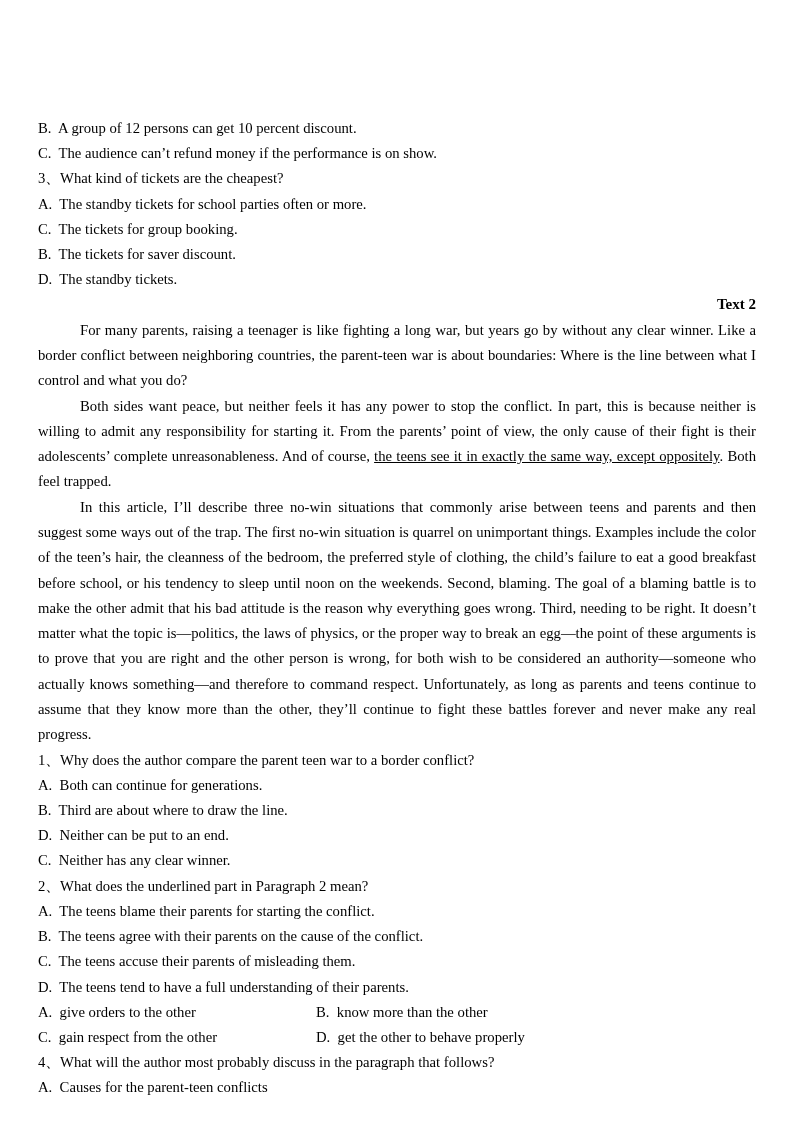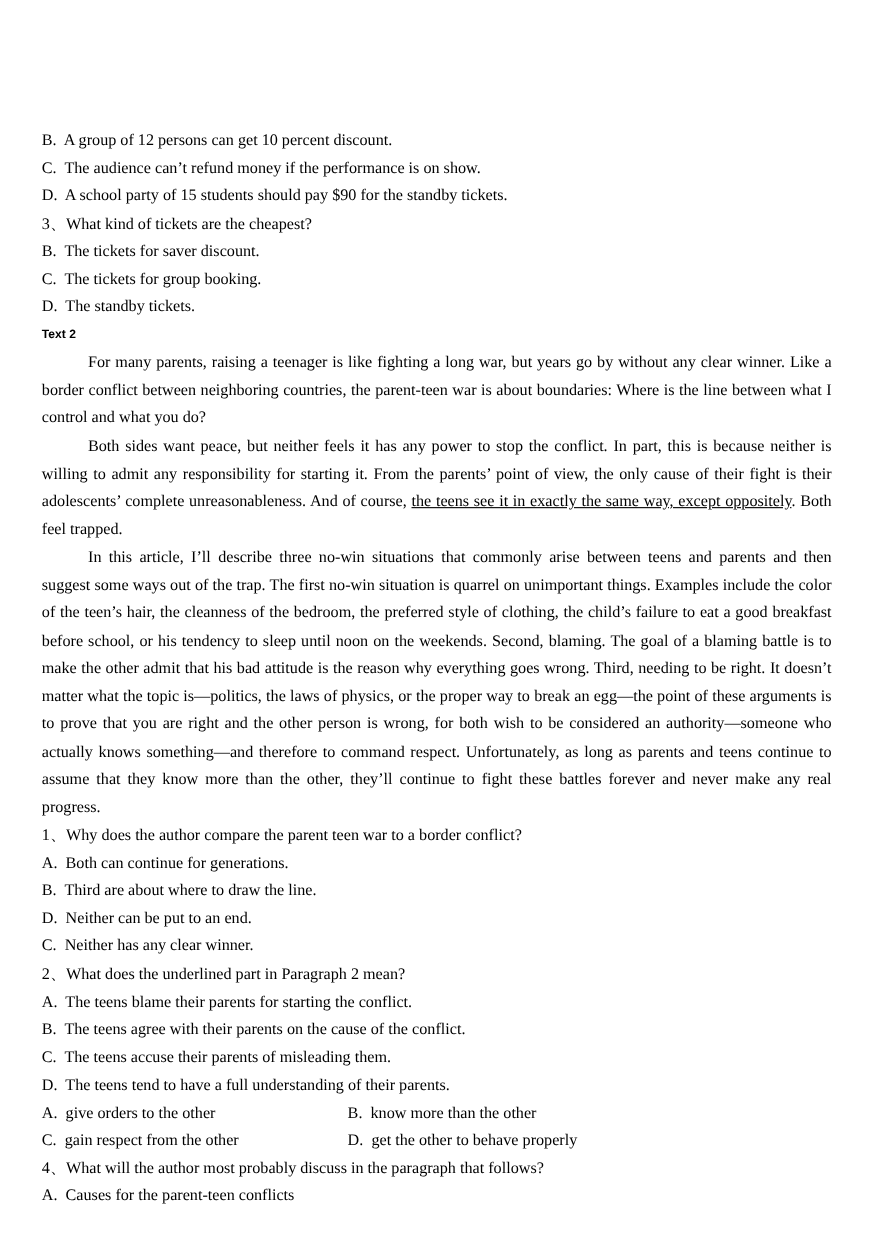--- a/index.html
+++ b/index.html
@@ -18,24 +18,24 @@
     top: 76px;
     font-family: "Liberation Serif", serif;
     font-size: 14.7px;
     color: #000000;
   }
   .line {
     line-height: 25.2px;
     white-space: pre-wrap;
   }
   .heading {
-    text-align: left;
-    font-family: Liberation Sans, sans-serif;
+    text-align: right;
+    font-family: Liberation Serif, serif;
     font-weight: bold;
-    font-size: 11px;
+    font-size: 15px;
     line-height: 25.2px;
   }
   .para {
     margin: 0;
     text-align: justify;
     text-indent: 42px;
     line-height: 25.3px;
   }
   .underline { text-decoration: underline; }
   .two-col { display: flex; align-items: flex-end; }
@@ -50,24 +50,24 @@
   }
 </style>
 </head>
 <body>
 
 <div class="page">
   <div class="content">
 
     <div class="line">B.  A group of 12 persons can get 10 percent discount.</div>
     <div class="line">C.  The audience can’t refund money if the performance is on show.</div>
-    <div class="line">D.  A school party of 15 students should pay $90 for the standby tickets.</div>
     <div class="line">3、What kind of tickets are the cheapest?</div>
+    <div class="line">A.  The standby tickets for school parties often or more.</div>
+    <div class="line">C.  The tickets for group booking.</div>
     <div class="line">B.  The tickets for saver discount.</div>
-    <div class="line">C.  The tickets for group booking.</div>
     <div class="line">D.  The standby tickets.</div>
 
     <div class="heading">Text 2</div>
 
     <p class="para">For many parents, raising a teenager is like fighting a long war, but years go by without any clear winner. Like a border conflict between neighboring countries, the parent-teen war is about boundaries: Where is the line between what I control and what you do?</p>
 
     <p class="para"><span>Both sides want peace, but neither feels it has any power to stop the conflict. In part, this is because neither is willing to admit any responsibility for starting it. From the parents’ point of view, the only cause of their fight is their adolescents’ complete unreasonableness. And of course, </span><span class="underline">the teens see it in exactly the same way, except oppositely</span><span>. Both feel trapped.</span></p>
 
     <p class="para">In this article, I’ll describe three no-win situations that commonly arise between teens and parents and then suggest some ways out of the trap. The first no-win situation is quarrel on unimportant things. Examples include the color of the teen’s hair, the cleanness of the bedroom, the preferred style of clothing, the child’s failure to eat a good breakfast before school, or his tendency to sleep until noon on the weekends. Second, blaming. The goal of a blaming battle is to make the other admit that his bad attitude is the reason why everything goes wrong. Third, needing to be right. It doesn’t matter what the topic is—politics, the laws of physics, or the proper way to break an egg—the point of these arguments is to prove that you are right and the other person is wrong, for both wish to be considered an authority—someone who actually knows something—and therefore to command respect. Unfortunately, as long as parents and teens continue to assume that they know more than the other, they’ll continue to fight these battles forever and never make any real progress.</p>
 

